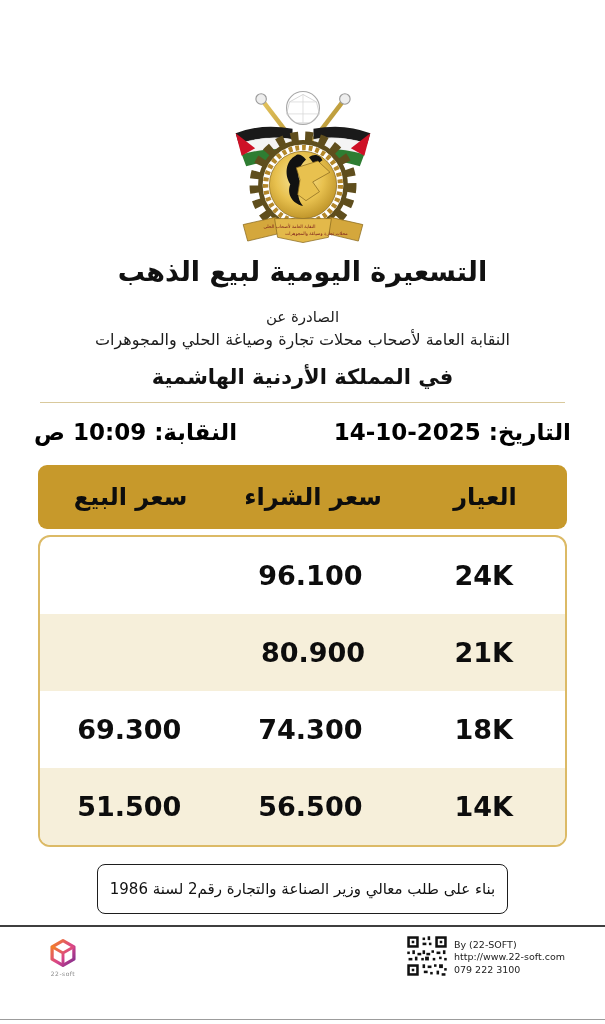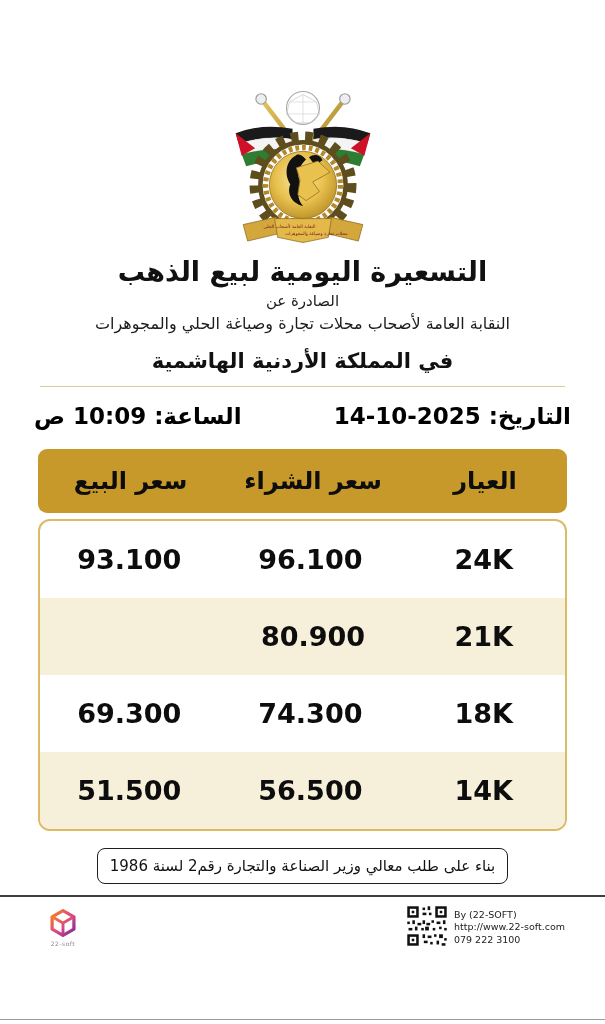--- a/index.html
+++ b/index.html
@@ -17,21 +17,21 @@
   .emblem-wrap{ display:flex; justify-content:center; }
   .emblem-wrap svg{ width:172px; height:172px; }
   
   .title{
     text-align:center; direction:rtl;
     font-size:27px; font-weight:600; color:#111;
     margin-top:0px; letter-spacing:0;
   }
   .issued-by{
     text-align:center; direction:rtl;
-    font-size:15px; color:#1c1c1c; margin-top:5px;
+    font-size:15px; color:#1c1c1c; margin-top:21px;
   }
   .issuer{
     text-align:center; direction:rtl;
     font-size:16px; color:#1c1c1c; margin-top:4px;
   }
   .country{
     text-align:center; direction:rtl;
     font-size:21px; font-weight:600; color:#111; margin-top:16px;
   }
   .thin-divider{
@@ -71,21 +71,21 @@
   .cell{ text-align:center; }
   .cell.karat{ width:31%; }
   .cell.sell{ width:35%; }
   .cell.buy{ width:34%; }
   .num{ direction:ltr; unicode-bidi:embed; }
   
   .decree-wrap{ text-align:center; margin-top:17px; }
   .decree-box{
     display:inline-block; direction:rtl;
     border:1.5px solid #1e1e1e; border-radius:8px;
-    padding:8px 12px;
+    padding:15px 12px;
     font-size:15px; color:#111;
   }
   
   .bottom-sep{
     height:2px; background:#3f3f3f;
     margin-top:11px;
   }
   .bottom-strip{
     display:flex; justify-content:space-between;
     align-items:flex-start;
@@ -176,36 +176,35 @@
   <div class="issuer">النقابة العامة لأصحاب محلات تجارة وصياغة الحلي والمجوهرات</div>
   <div class="country">في المملكة الأردنية الهاشمية</div>
   <div class="thin-divider"></div>
 
   <div class="datetime-row">
     <div class="dt-pair">
       <span>التاريخ:</span>
       <span class="num">14-10-2025</span>
     </div>
     <div class="dt-pair">
-      <span>الساعة:</span>
+      <span>النقابة:</span>
       <span>10:09 ص</span>
     </div>
   </div>
 
   <div class="price-table">
     <div class="pt-header">
       <div class="cell karat">العيار</div>
       <div class="cell buy">سعر الشراء</div>
       <div class="cell sell">سعر البيع</div>
     </div>
     <div class="pt-body">
       <div class="pt-row">
         <div class="cell karat">24K</div>
         <div class="cell sell num">96.100</div>
-        <div class="cell buy num">93.100</div>
       </div>
       <div class="pt-row alt">
         <div class="cell karat">21K</div>
         <div class="cell buy num">80.900</div>
       </div>
       <div class="pt-row">
         <div class="cell karat">18K</div>
         <div class="cell sell num">74.300</div>
         <div class="cell buy num">69.300</div>
       </div>

